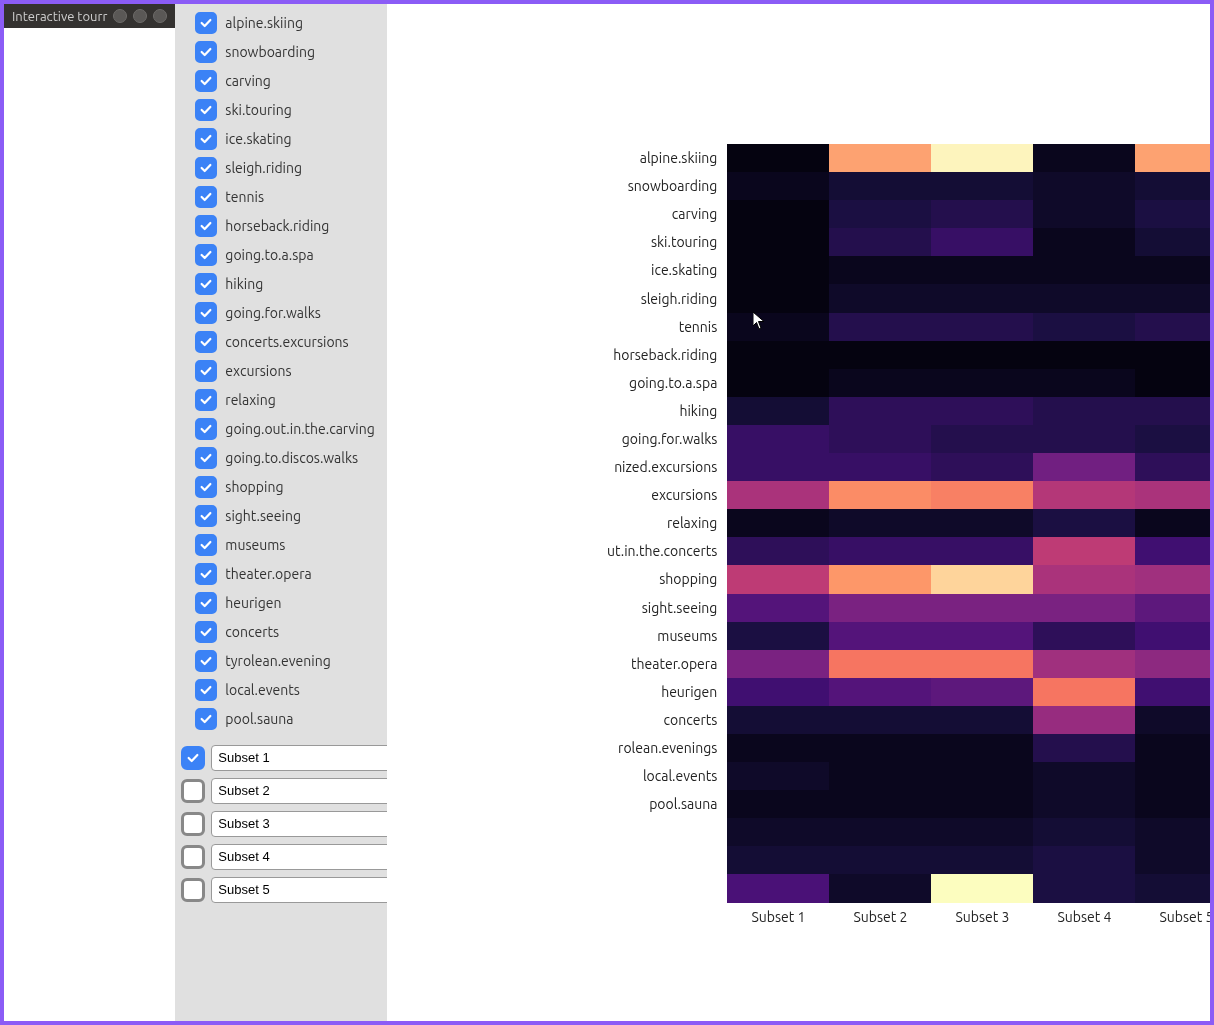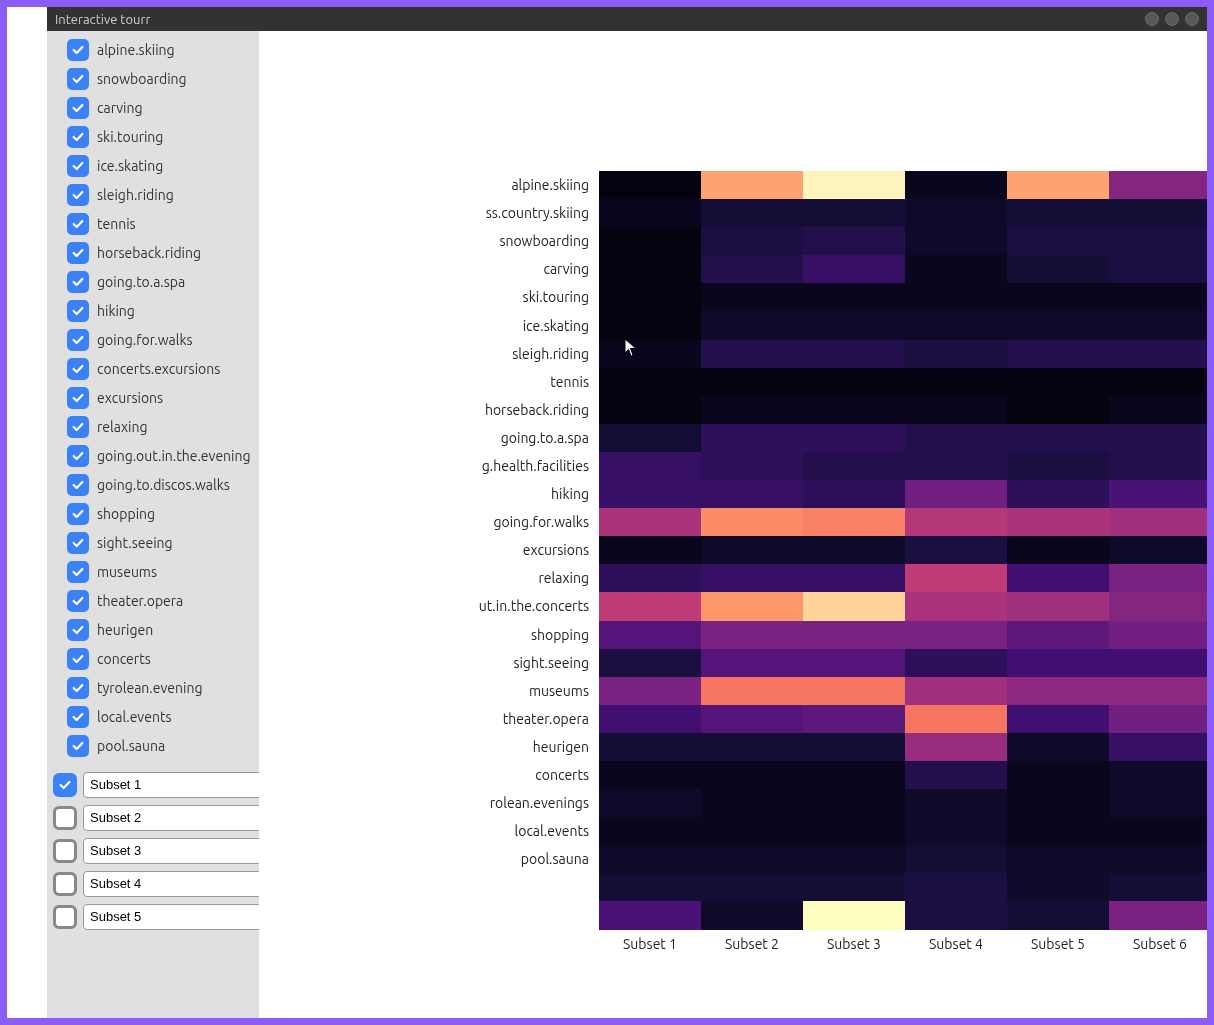--- a/index.html
+++ b/index.html
@@ -1,17 +1,17 @@
 <!DOCTYPE html>
 <html><head>
 <meta charset="utf-8">
 <style>
   * { box-sizing: border-box; }
   html, body { margin:0; padding:0; font-family: "Ubuntu", "Segoe UI", Arial, sans-serif; background:#fff; color:#222; }
-  .window { width:1214px; height:1025px; display:flex; flex-direction:column; border:7px solid #8b5cf6;padding-left:40px; }
+  .window { width:1214px; height:1025px; display:flex; border:4px solid #8b5cf6; }
   .titlebar { height:24px; background:#343230; color:#cfcfcf; display:flex; align-items:center; padding:0 8px; font-size:13px; }
   .titlebar .title { flex:1; }
   .titlebar .winbtn { width:14px; height:14px; border-radius:50%; background:#5a5856; margin-left:6px; border:1px solid #6d6b69; }
   .body { flex:1; display:flex; overflow:hidden; }
   .sidebar { width:212px; background:#e0e0e0; display:flex; flex-direction:column; }
   .sidebar-scroll { flex:0 0 auto; max-height: 798px; overflow-y:auto; padding:4px 0 4px 0; }
   .sidebar-scroll::-webkit-scrollbar { width:10px; }
   .sidebar-scroll::-webkit-scrollbar-thumb { background:#bdbdbd; border-radius:0; }
   .sidebar-scroll::-webkit-scrollbar-track { background:#e0e0e0; }
   .var-row { display:flex; align-items:center; height:29px; padding-left:20px; font-size:14px; color:#333; }
@@ -162,21 +162,21 @@
               </svg>
             </span>
             <span>relaxing</span>
           </div>
           <div class="var-row">
             <span class="cb checked">
               <svg viewBox="0 0 16 16">
                 <path d="M3 8 L6.5 11.5 L13 4.5" stroke="#fff" stroke-width="2.5" fill="none" stroke-linecap="round" stroke-linejoin="round"></path>
               </svg>
             </span>
-            <span>going.out.in.the.evening</span>
+            <span>going.out.in.the.carving</span>
           </div>
           <div class="var-row">
             <span class="cb checked">
               <svg viewBox="0 0 16 16">
                 <path d="M3 8 L6.5 11.5 L13 4.5" stroke="#fff" stroke-width="2.5" fill="none" stroke-linecap="round" stroke-linejoin="round"></path>
               </svg>
             </span>
             <span>going.to.discos.walks</span>
           </div>
           <div class="var-row">
@@ -281,32 +281,31 @@
             <span class="cb"></span>
             <input class="subset-input" value="Subset 5" style="">
             <span class="swatch" style="background: rgb(148, 103, 189);"></span>
           </div>
         </div>
     </div>
     <div class="main">
       <div class="heatmap-wrap">
         <div class="ylab-col" id="ylabs">
             <div class="ylab">alpine.skiing</div>
-            <div class="ylab">ss.country.skiing</div>
             <div class="ylab">snowboarding</div>
             <div class="ylab">carving</div>
             <div class="ylab">ski.touring</div>
             <div class="ylab">ice.skating</div>
             <div class="ylab">sleigh.riding</div>
             <div class="ylab">tennis</div>
             <div class="ylab">horseback.riding</div>
             <div class="ylab">going.to.a.spa</div>
-            <div class="ylab">g.health.facilities</div>
             <div class="ylab">hiking</div>
             <div class="ylab">going.for.walks</div>
+            <div class="ylab">nized.excursions</div>
             <div class="ylab">excursions</div>
             <div class="ylab">relaxing</div>
             <div class="ylab">ut.in.the.concerts</div>
             <div class="ylab">shopping</div>
             <div class="ylab">sight.seeing</div>
             <div class="ylab">museums</div>
             <div class="ylab">theater.opera</div>
             <div class="ylab">heurigen</div>
             <div class="ylab">concerts</div>
             <div class="ylab">rolean.evenings</div>

